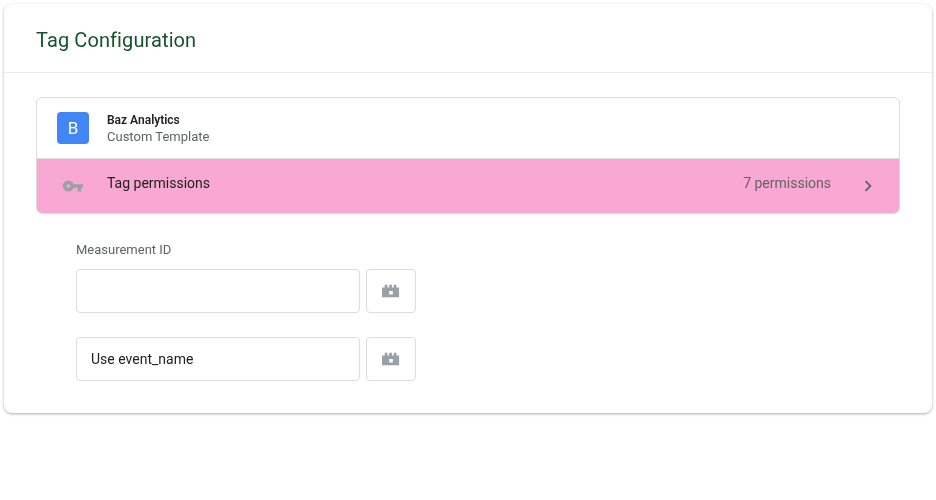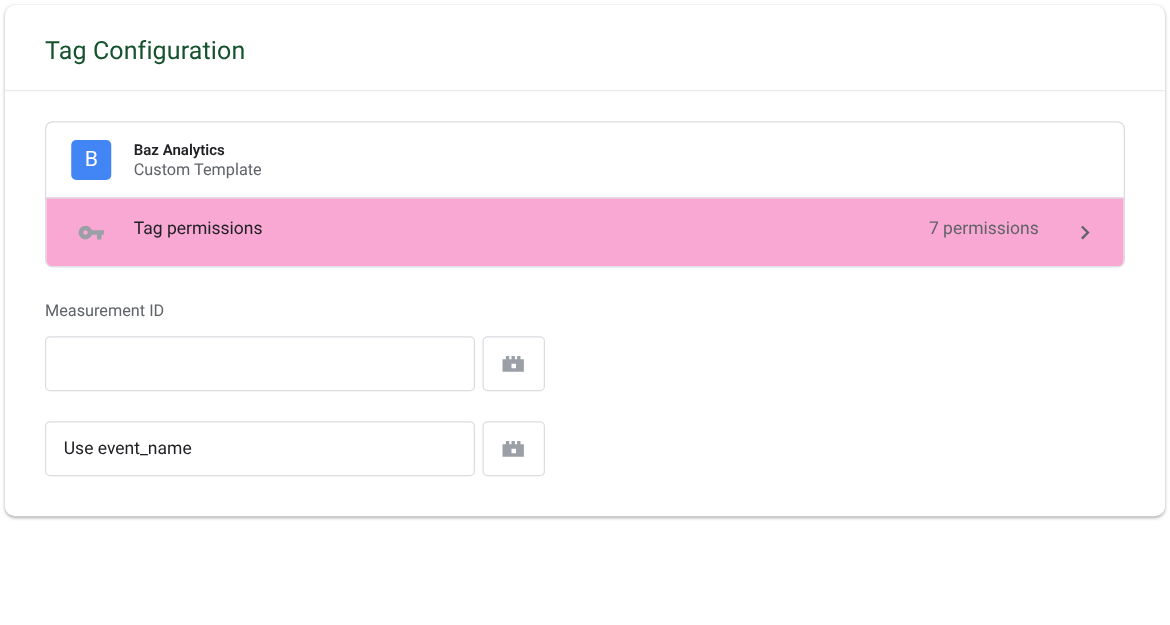--- a/index.html
+++ b/index.html
@@ -93,27 +93,28 @@
       color: #202124;
       flex: 1;
     }
     .permissions-count {
       font-size: 14px;
       color: #5f6368;
       margin-right: 8px;
     }
     .field-group {
       margin-bottom: 24px;
+      margin-left: 40px;
     }
     .field-row {
       display: flex;
       gap: 0;
     }
     .text-input {
-      width: 344px;
+      width: 284px;
       height: 44px;
       border: 1px solid #dadce0;
       border-radius: 4px;
       padding: 0 14px;
       font-size: 14px;
       color: #202124;
       font-family: inherit;
       outline: none;
     }
     .text-input::placeholder {

